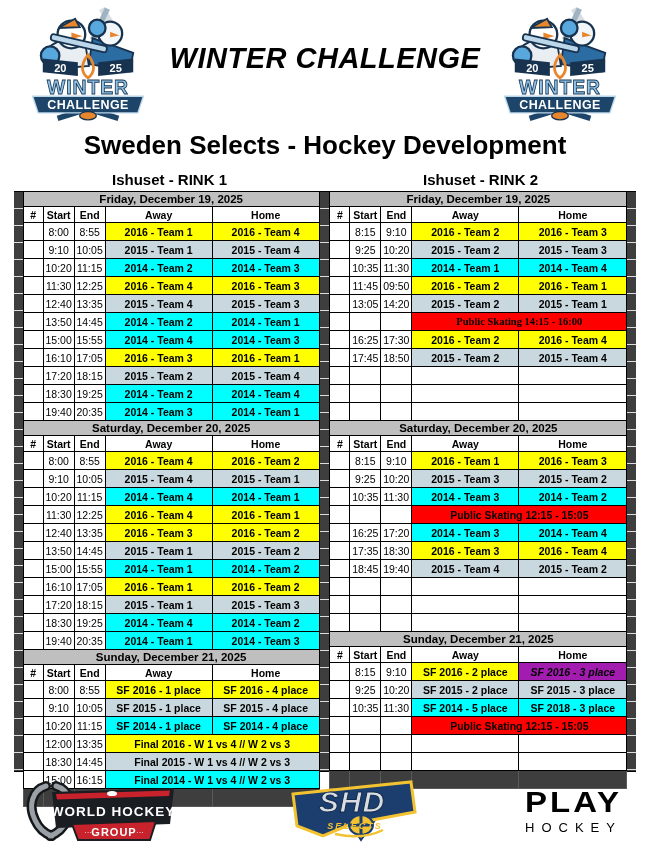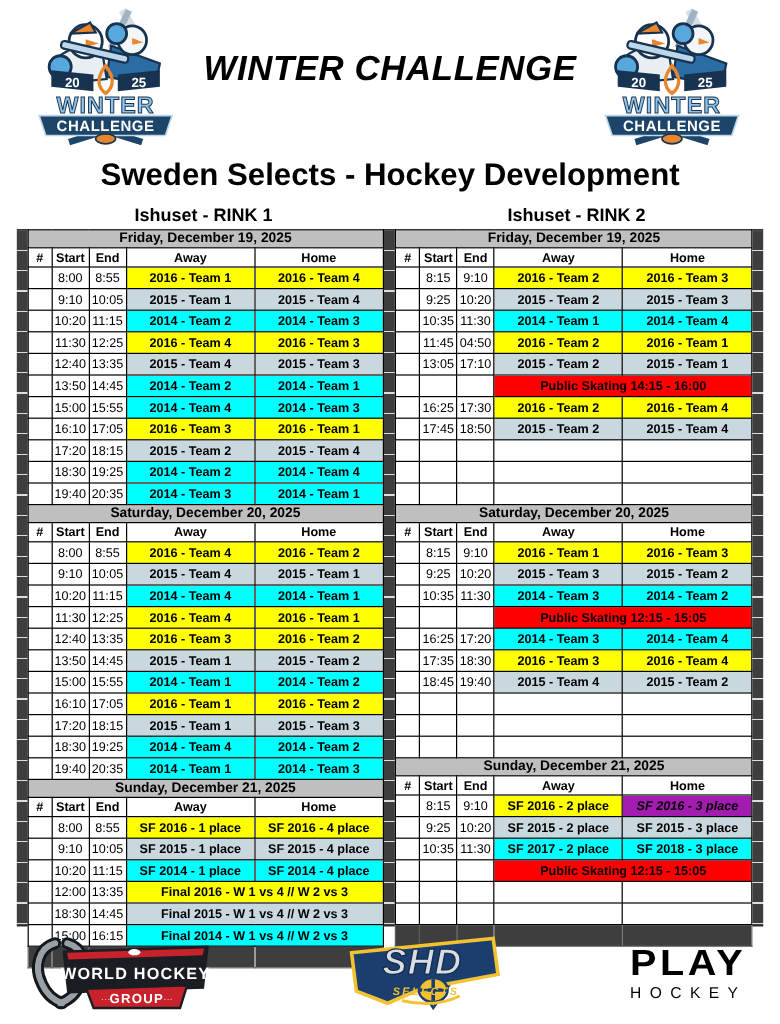--- a/index.html
+++ b/index.html
@@ -370,36 +370,36 @@
           <tr>
             <td></td>
             <td>10:35</td>
             <td>11:30</td>
             <td class="team" style="background: rgb(0, 255, 255);">2014 - Team 1</td>
             <td class="team" style="background: rgb(0, 255, 255);">2014 - Team 4</td>
           </tr>
           <tr>
             <td></td>
             <td>11:45</td>
-            <td>04:50</td>
+            <td>09:50</td>
             <td class="team" style="background: rgb(255, 255, 0);">2016 - Team 2</td>
             <td class="team" style="background: rgb(255, 255, 0);">2016 - Team 1</td>
           </tr>
           <tr>
             <td></td>
             <td>13:05</td>
-            <td>17:10</td>
+            <td>14:20</td>
             <td class="team" style="background: rgb(201, 216, 222);">2015 - Team 2</td>
             <td class="team" style="background: rgb(201, 216, 222);">2015 - Team 1</td>
           </tr>
           <tr>
             <td></td>
             <td></td>
             <td></td>
-            <td class="team" colspan="2" style="background: rgb(255, 0, 0);">Public Skating 14:15 - 16:00</td>
+            <td class="team" colspan="2" style="background: rgb(255, 0, 0); font-family: Liberation Serif, serif;">Public Skating 14:15 - 16:00</td>
           </tr>
           <tr>
             <td></td>
             <td>16:25</td>
             <td>17:30</td>
             <td class="team" style="background: rgb(255, 255, 0);">2016 - Team 2</td>
             <td class="team" style="background: rgb(255, 255, 0);">2016 - Team 4</td>
           </tr>
           <tr>
             <td></td>
@@ -529,21 +529,21 @@
             <td></td>
             <td>9:25</td>
             <td>10:20</td>
             <td class="team" style="background: rgb(201, 216, 222);">SF 2015 - 2 place</td>
             <td class="team" style="background: rgb(201, 216, 222);">SF 2015 - 3 place</td>
           </tr>
           <tr>
             <td></td>
             <td>10:35</td>
             <td>11:30</td>
-            <td class="team" style="background: rgb(0, 255, 255);">SF 2017 - 2 place</td>
+            <td class="team" style="background: rgb(0, 255, 255);">SF 2014 - 5 place</td>
             <td class="team" style="background: rgb(0, 255, 255);">SF 2018 - 3 place</td>
           </tr>
           <tr>
             <td></td>
             <td></td>
             <td></td>
             <td class="team" colspan="2" style="background: rgb(255, 0, 0);">Public Skating 12:15 - 15:05</td>
           </tr>
           <tr>
             <td></td>

